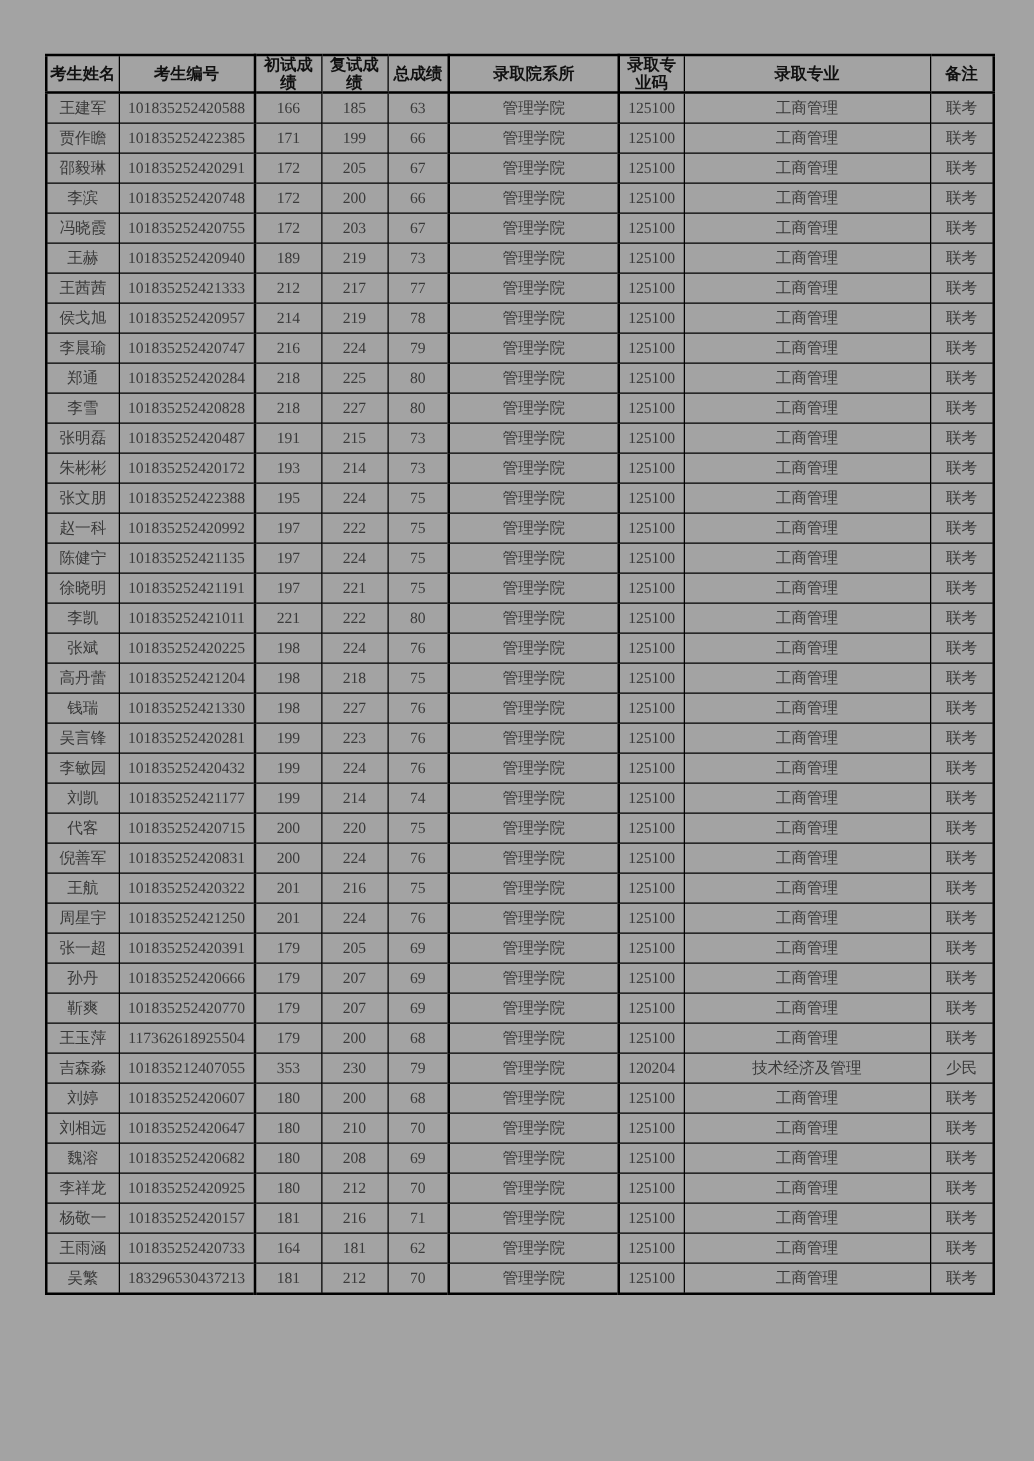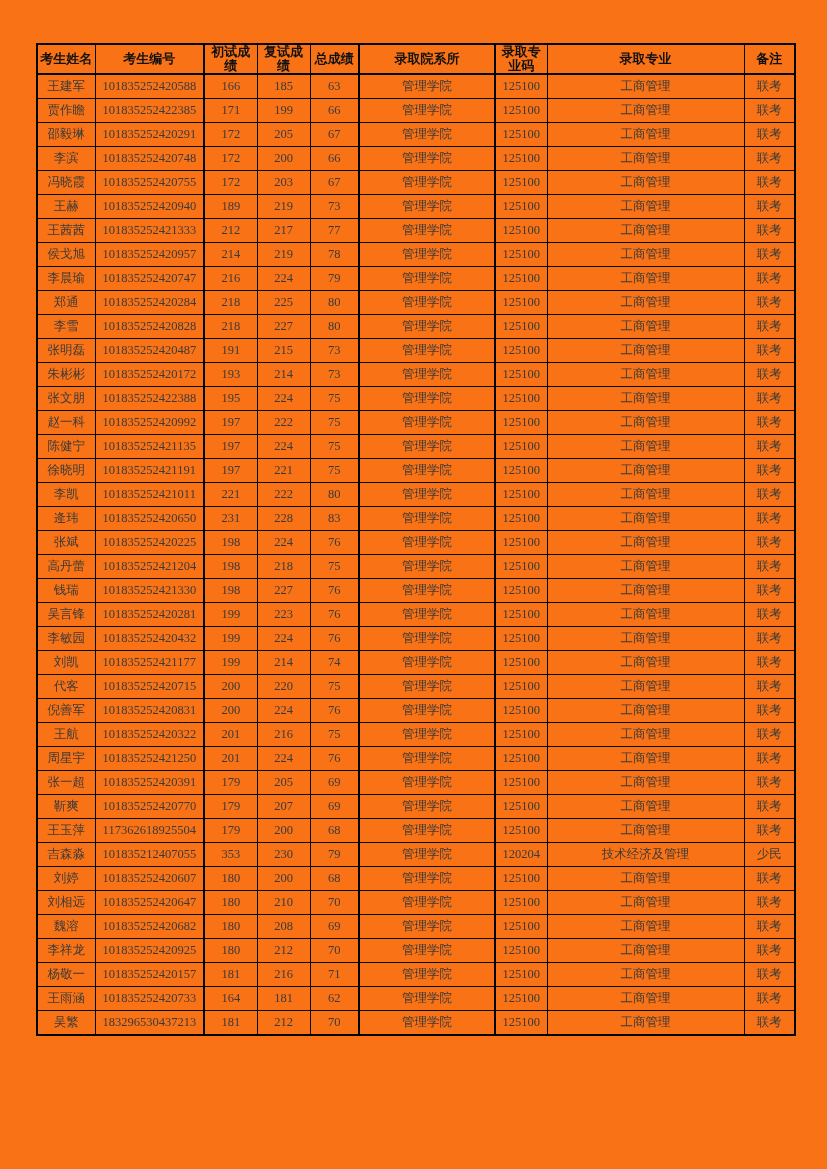--- a/index.html
+++ b/index.html
@@ -4,21 +4,21 @@
 <style>
   html, body {
     margin: 0;
     padding: 0;
     background: #ffffff;
   }
   .page {
     position: relative;
     width: 827px;
     height: 1169px;
-    background: #f97316;
+    background: #a3a3a3;
     overflow: hidden;
   }
   table.admission {
     position: absolute;
     left: 36px;
     top: 43px;
     width: 758px;
     border-collapse: collapse;
     table-layout: fixed;
     border: 2px solid #000000;
@@ -274,31 +274,20 @@
           <td class="thick-r">101835252421011</td>
           <td>221</td>
           <td>222</td>
           <td class="thick-r">80</td>
           <td class="thick-r">管理学院</td>
           <td>125100</td>
           <td>工商管理</td>
           <td>联考</td>
         </tr>
         <tr>
-          <td>逄玮</td>
-          <td class="thick-r">101835252420650</td>
-          <td>231</td>
-          <td>228</td>
-          <td class="thick-r">83</td>
-          <td class="thick-r">管理学院</td>
-          <td>125100</td>
-          <td>工商管理</td>
-          <td>联考</td>
-        </tr>
-        <tr>
           <td>张斌</td>
           <td class="thick-r">101835252420225</td>
           <td>198</td>
           <td>224</td>
           <td class="thick-r">76</td>
           <td class="thick-r">管理学院</td>
           <td>125100</td>
           <td>工商管理</td>
           <td>联考</td>
         </tr>
@@ -406,20 +395,31 @@
           <td class="thick-r">101835252420391</td>
           <td>179</td>
           <td>205</td>
           <td class="thick-r">69</td>
           <td class="thick-r">管理学院</td>
           <td>125100</td>
           <td>工商管理</td>
           <td>联考</td>
         </tr>
         <tr>
+          <td>孙丹</td>
+          <td class="thick-r">101835252420666</td>
+          <td>179</td>
+          <td>207</td>
+          <td class="thick-r">69</td>
+          <td class="thick-r">管理学院</td>
+          <td>125100</td>
+          <td>工商管理</td>
+          <td>联考</td>
+        </tr>
+        <tr>
           <td>靳爽</td>
           <td class="thick-r">101835252420770</td>
           <td>179</td>
           <td>207</td>
           <td class="thick-r">69</td>
           <td class="thick-r">管理学院</td>
           <td>125100</td>
           <td>工商管理</td>
           <td>联考</td>
         </tr>

